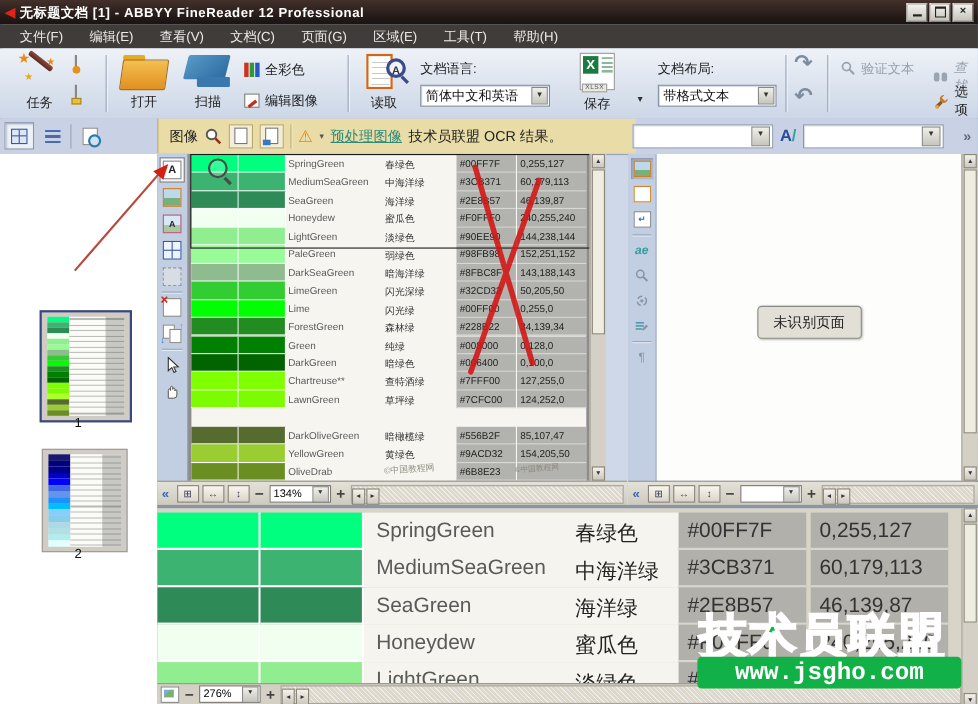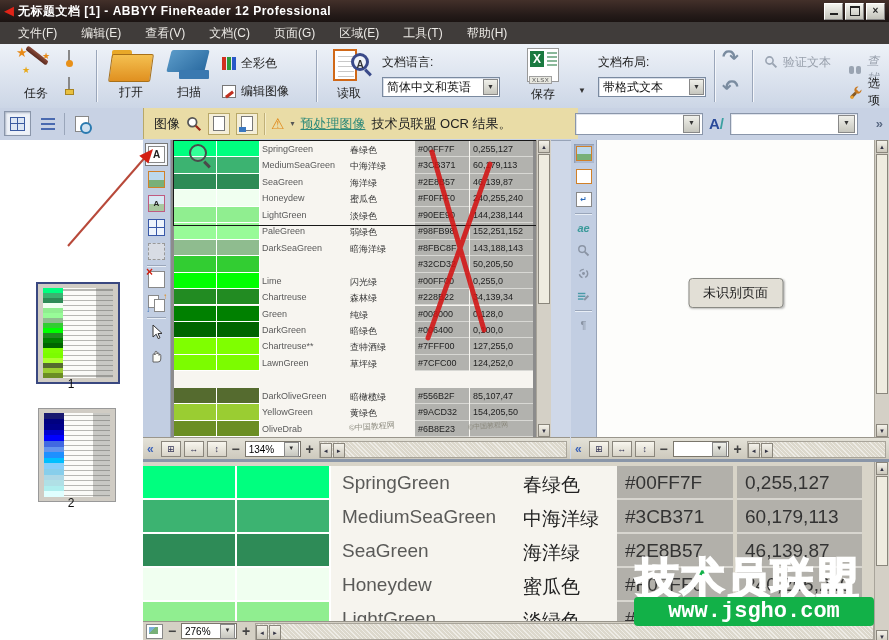--- a/index.html
+++ b/index.html
@@ -542,38 +542,42 @@
           <div class="tmid">
             <span class="tname">DarkSeaGreen</span>
             <span class="tcn">暗海洋绿</span>
           </div>
           <div class="thex">#8FBC8F</div>
           <div class="trgb">143,188,143</div>
         </div>
         <div class="trow" style="top: 115.15px;">
           <div class="sw" style="background:#32CD32"></div>
           <div class="sw sw2" style="background:#32CD32"></div>
+          <div class="tmid">
+            <span class="tname">LimeGreen</span>
+            <span class="tcn">闪光深绿</span>
+          </div>
           <div class="thex">#32CD32</div>
           <div class="trgb">50,205,50</div>
         </div>
         <div class="trow" style="top: 131.6px;">
           <div class="sw" style="background:#00FF00"></div>
           <div class="sw sw2" style="background:#00FF00"></div>
           <div class="tmid">
             <span class="tname">Lime</span>
             <span class="tcn">闪光绿</span>
           </div>
           <div class="thex">#00FF00</div>
           <div class="trgb">0,255,0</div>
         </div>
         <div class="trow" style="top: 148.05px;">
           <div class="sw" style="background:#228B22"></div>
           <div class="sw sw2" style="background:#228B22"></div>
           <div class="tmid">
-            <span class="tname">Chartreuse</span>
+            <span class="tname">ForestGreen</span>
             <span class="tcn">森林绿</span>
           </div>
           <div class="thex">#228B22</div>
           <div class="trgb">34,139,34</div>
         </div>
         <div class="trow" style="top: 164.5px;">
           <div class="sw" style="background:#008000"></div>
           <div class="sw sw2" style="background:#008000"></div>
           <div class="tmid">
             <span class="tname">Green</span>

